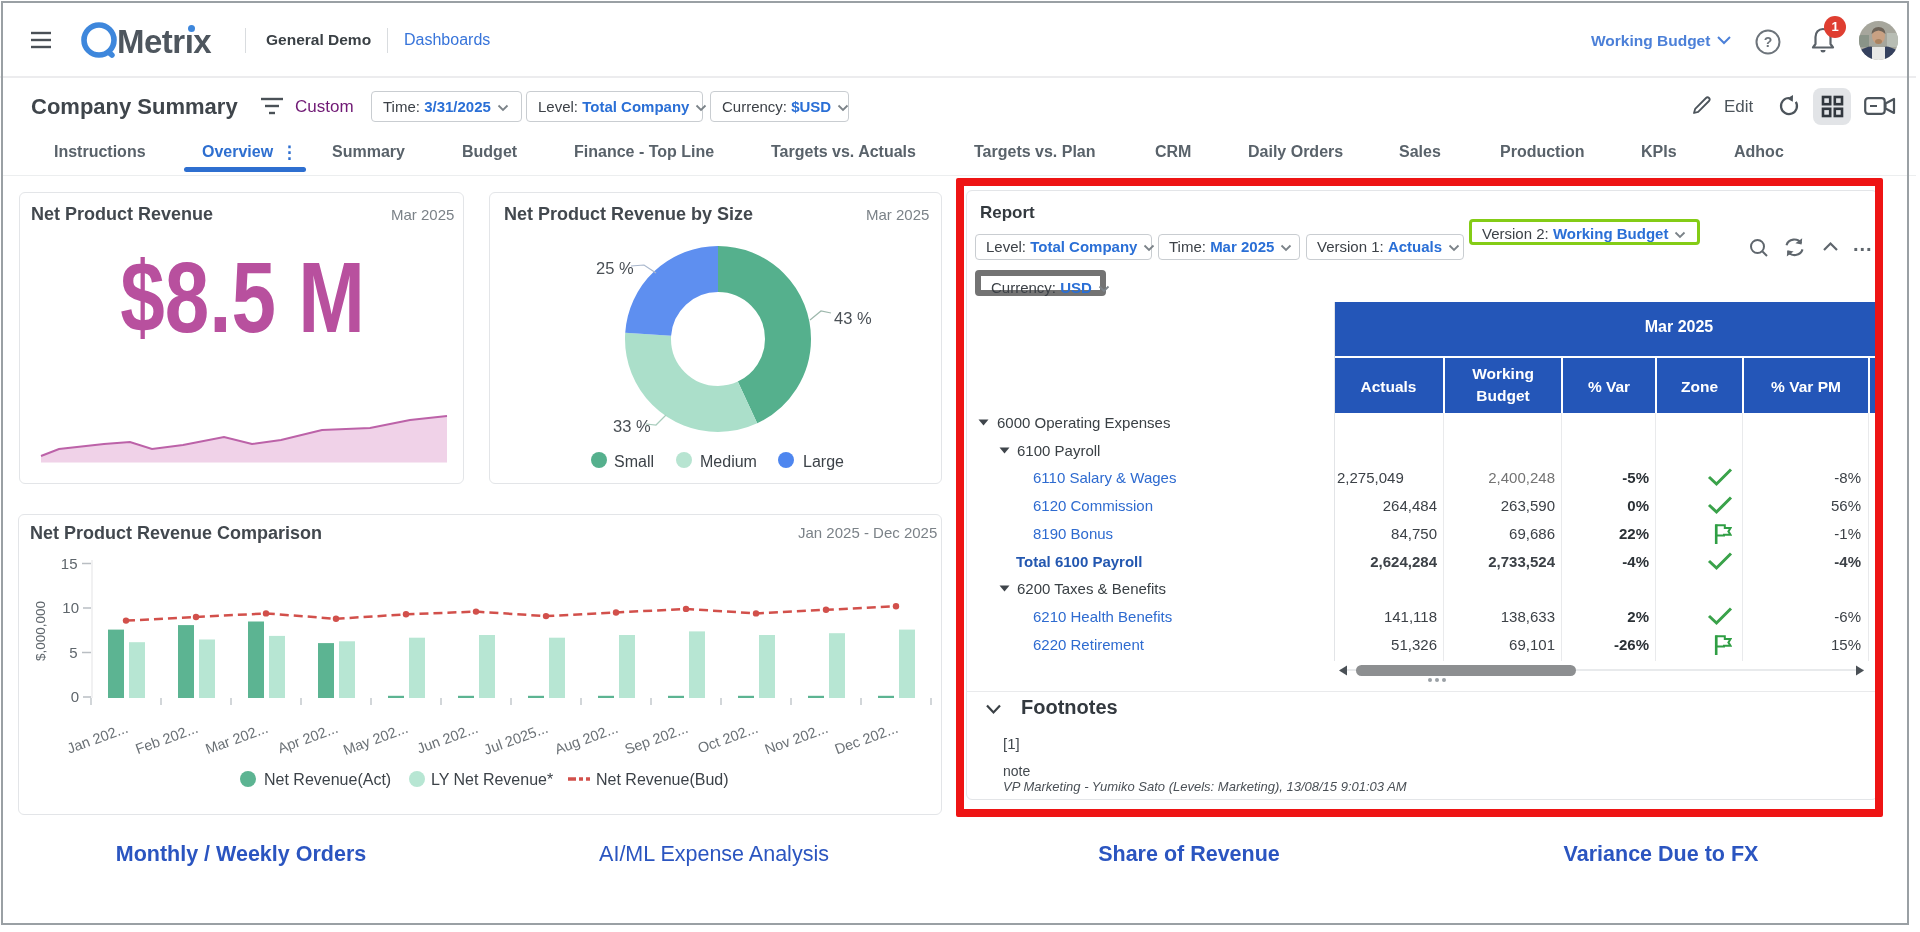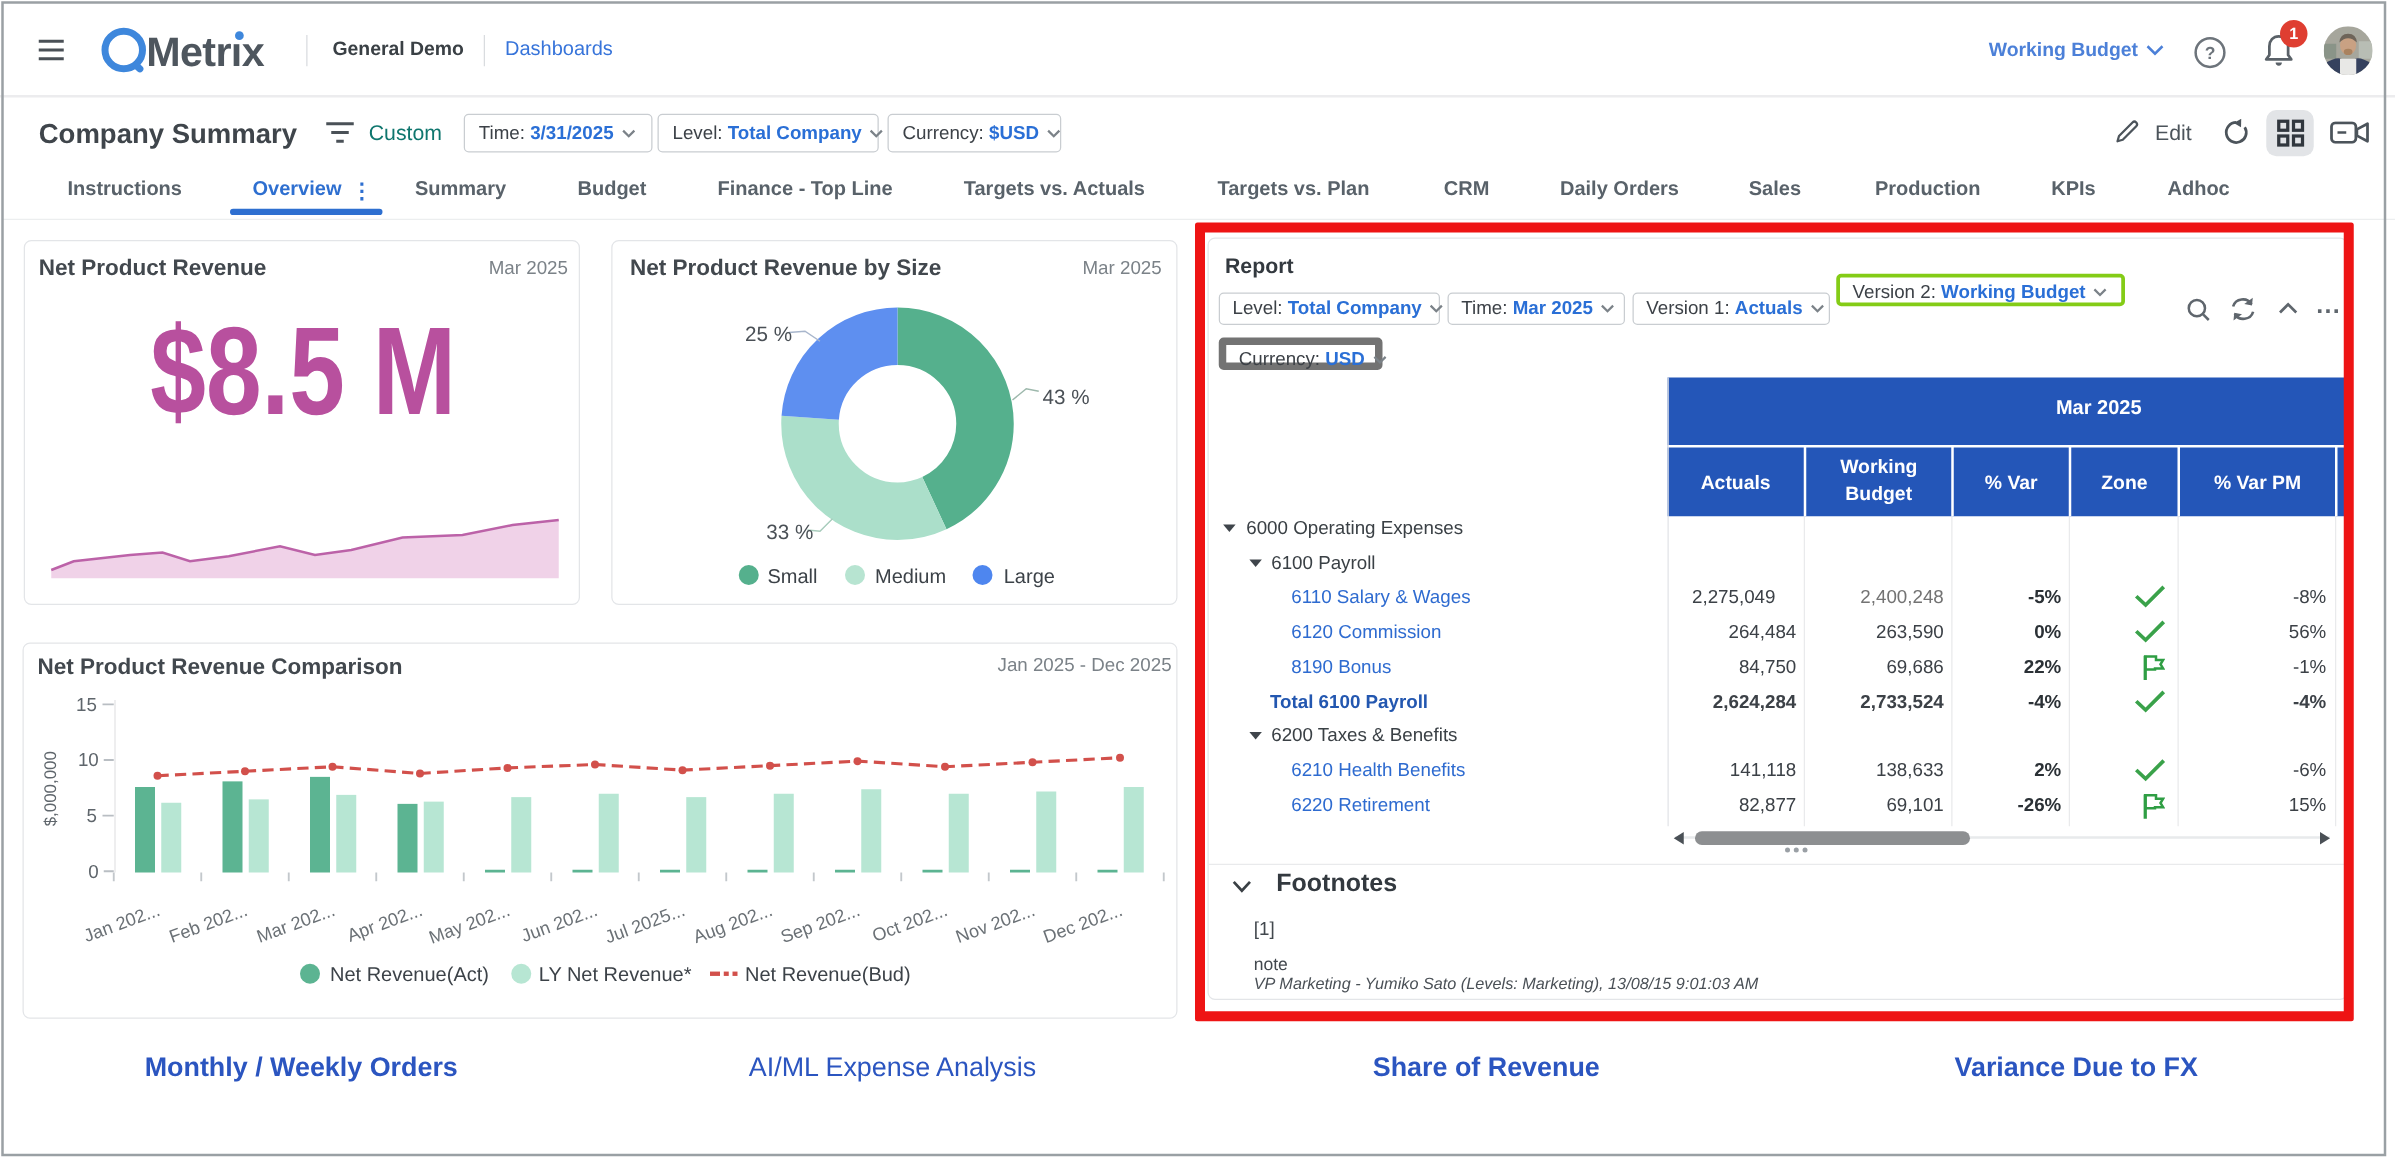--- a/index.html
+++ b/index.html
@@ -70,21 +70,21 @@
 </div>
 
 <div class="a" style="left:31px;top:94px;font-size:22px;font-weight:bold;color:#3f454b">Company Summary</div>
 <svg class="a" style="left:260px;top:97px" width="24" height="18" viewBox="0 0 24 18">
   <g stroke="#4a5157" stroke-width="2.4">
         <line x1="1" y1="2" x2="23" y2="2"></line>
         <line x1="5" y1="9" x2="19" y2="9"></line>
         <line x1="9" y1="16" x2="15" y2="16"></line>
       </g>
 </svg>
-<div class="a" style="left:295px;top:97px;font-size:17px;color:#0f766e">Custom</div>
+<div class="a" style="left:295px;top:97px;font-size:17px;color:#701a75">Custom</div>
 
 <div class="a pill" style="left:371px;top:91px;width:151px;height:31px;border:1px solid #c9cdd1;border-radius:4px;font-size:15px;line-height:29px;padding-left:11px;white-space:nowrap">Time: <span style="color:#2a6fd6;font-weight:bold">3/31/2025</span><svg style="display:inline-block;vertical-align:middle;margin-left:6px" width="12" height="8" viewBox="0 0 12 8">
         <polyline points="1.5,1.5 6,6 10.5,1.5" fill="none" stroke="#7b8288" stroke-width="1.8"></polyline>
       </svg></div>
 <div class="a pill" style="left:526px;top:91px;width:177px;height:31px;border:1px solid #c9cdd1;border-radius:4px;font-size:15px;line-height:29px;padding-left:11px;white-space:nowrap">Level: <span style="color:#2a6fd6;font-weight:bold">Total Company</span><svg style="display:inline-block;vertical-align:middle;margin-left:6px" width="12" height="8" viewBox="0 0 12 8">
         <polyline points="1.5,1.5 6,6 10.5,1.5" fill="none" stroke="#7b8288" stroke-width="1.8"></polyline>
       </svg></div>
 <div class="a pill" style="left:710px;top:91px;width:139px;height:31px;border:1px solid #c9cdd1;border-radius:4px;font-size:15px;line-height:29px;padding-left:11px;white-space:nowrap">Currency: <span style="color:#2a6fd6;font-weight:bold">$USD</span><svg style="display:inline-block;vertical-align:middle;margin-left:6px" width="12" height="8" viewBox="0 0 12 8">
         <polyline points="1.5,1.5 6,6 10.5,1.5" fill="none" stroke="#7b8288" stroke-width="1.8"></polyline>
       </svg></div>
@@ -308,21 +308,21 @@
   <div class="a" style="left:901px;top:222px;width:1px;height:248px;background:#e9eaec"></div>
   <svg class="a" style="left:11px;top:228px" width="11" height="7" viewBox="0 0 11 7">
         <path d="M0.5 0.5 L10.5 0.5 L5.5 6.5 Z" fill="#3f454b"></path>
       </svg>
   <div class="a" style="left:30px;top:223px;font-size:15px;color:#3a4045">6000 Operating Expenses</div>
   <svg class="a" style="left:32px;top:256px" width="11" height="7" viewBox="0 0 11 7">
         <path d="M0.5 0.5 L10.5 0.5 L5.5 6.5 Z" fill="#3f454b"></path>
       </svg>
   <div class="a" style="left:50px;top:251px;font-size:15px;color:#3a4045">6100 Payroll</div>
   <div class="a" style="left:66px;top:278px;font-size:15px;color:#2e6bd0">6110 Salary &amp; Wages</div>
-  <div class="a" style="left:370px;top:278px;width:100px;text-align:center;font-size:15px;color:#3c4147">2,275,049</div>
+  <div class="a" style="left:370px;top:278px;width:100px;text-align:left;font-size:15px;color:#3c4147">2,275,049</div>
   <div class="a" style="left:488px;top:278px;width:100px;text-align:right;font-size:15px;color:#737373">2,400,248</div>
   <div class="a" style="left:602px;top:278px;width:80px;text-align:right;font-size:15px;font-weight:bold;color:#2b3136">-5%</div>
   <svg class="a" style="left:740px;top:276px" width="26" height="20" viewBox="0 0 26 20">
         <polyline points="2,10 9.5,17 24,2.5" fill="none" stroke="#3aa24a" stroke-width="3"></polyline>
       </svg>
   <div class="a" style="left:794px;top:278px;width:100px;text-align:right;font-size:15px;color:#3c4147">-8%</div>
   <div class="a" style="left:66px;top:306px;font-size:15px;color:#2e6bd0">6120 Commission</div>
   <div class="a" style="left:370px;top:306px;width:100px;text-align:right;font-size:15px;color:#3c4147">264,484</div>
   <div class="a" style="left:488px;top:306px;width:100px;text-align:right;font-size:15px;color:#3c4147">263,590</div>
   <div class="a" style="left:602px;top:306px;width:80px;text-align:right;font-size:15px;font-weight:bold;color:#2b3136">0%</div>
@@ -353,21 +353,21 @@
   <div class="a" style="left:50px;top:389px;font-size:15px;color:#3a4045">6200 Taxes &amp; Benefits</div>
   <div class="a" style="left:66px;top:417px;font-size:15px;color:#2e6bd0">6210 Health Benefits</div>
   <div class="a" style="left:370px;top:417px;width:100px;text-align:right;font-size:15px;color:#3c4147">141,118</div>
   <div class="a" style="left:488px;top:417px;width:100px;text-align:right;font-size:15px;color:#3c4147">138,633</div>
   <div class="a" style="left:602px;top:417px;width:80px;text-align:right;font-size:15px;font-weight:bold;color:#2b3136">2%</div>
   <svg class="a" style="left:740px;top:415px" width="26" height="20" viewBox="0 0 26 20">
         <polyline points="2,10 9.5,17 24,2.5" fill="none" stroke="#3aa24a" stroke-width="3"></polyline>
       </svg>
   <div class="a" style="left:794px;top:417px;width:100px;text-align:right;font-size:15px;color:#3c4147">-6%</div>
   <div class="a" style="left:66px;top:445px;font-size:15px;color:#2e6bd0">6220 Retirement</div>
-  <div class="a" style="left:370px;top:445px;width:100px;text-align:right;font-size:15px;color:#3c4147">82,877</div>
+  <div class="a" style="left:370px;top:445px;width:100px;text-align:right;font-size:15px;color:#3c4147">51,326</div>
   <div class="a" style="left:488px;top:445px;width:100px;text-align:right;font-size:15px;color:#3c4147">69,101</div>
   <div class="a" style="left:602px;top:445px;width:80px;text-align:right;font-size:15px;font-weight:bold;color:#2b3136">-26%</div>
   <svg class="a" style="left:747px;top:443px" width="18" height="22" viewBox="0 0 18 22">
         <line x1="2.2" y1="1.5" x2="2.2" y2="21" stroke="#2f9e44" stroke-width="2.6"></line>
         <path d="M2.2 2.2 H10.8 V5 H16.5 L14.4 8.4 L16.5 11.8 H10 V12.6 H2.2 Z" fill="none" stroke="#2f9e44" stroke-width="2" stroke-linejoin="miter"></path>
       </svg>
   <div class="a" style="left:794px;top:445px;width:100px;text-align:right;font-size:15px;color:#3c4147">15%</div>
   <div class="a" style="left:373px;top:478px;width:524px;height:2px;background:#e8eaec"></div>
   <svg class="a" style="left:371px;top:474px" width="10" height="11" viewBox="0 0 10 11">
         <path d="M9 0.5 L1 5.5 L9 10.5 Z" fill="#4a5056"></path>

